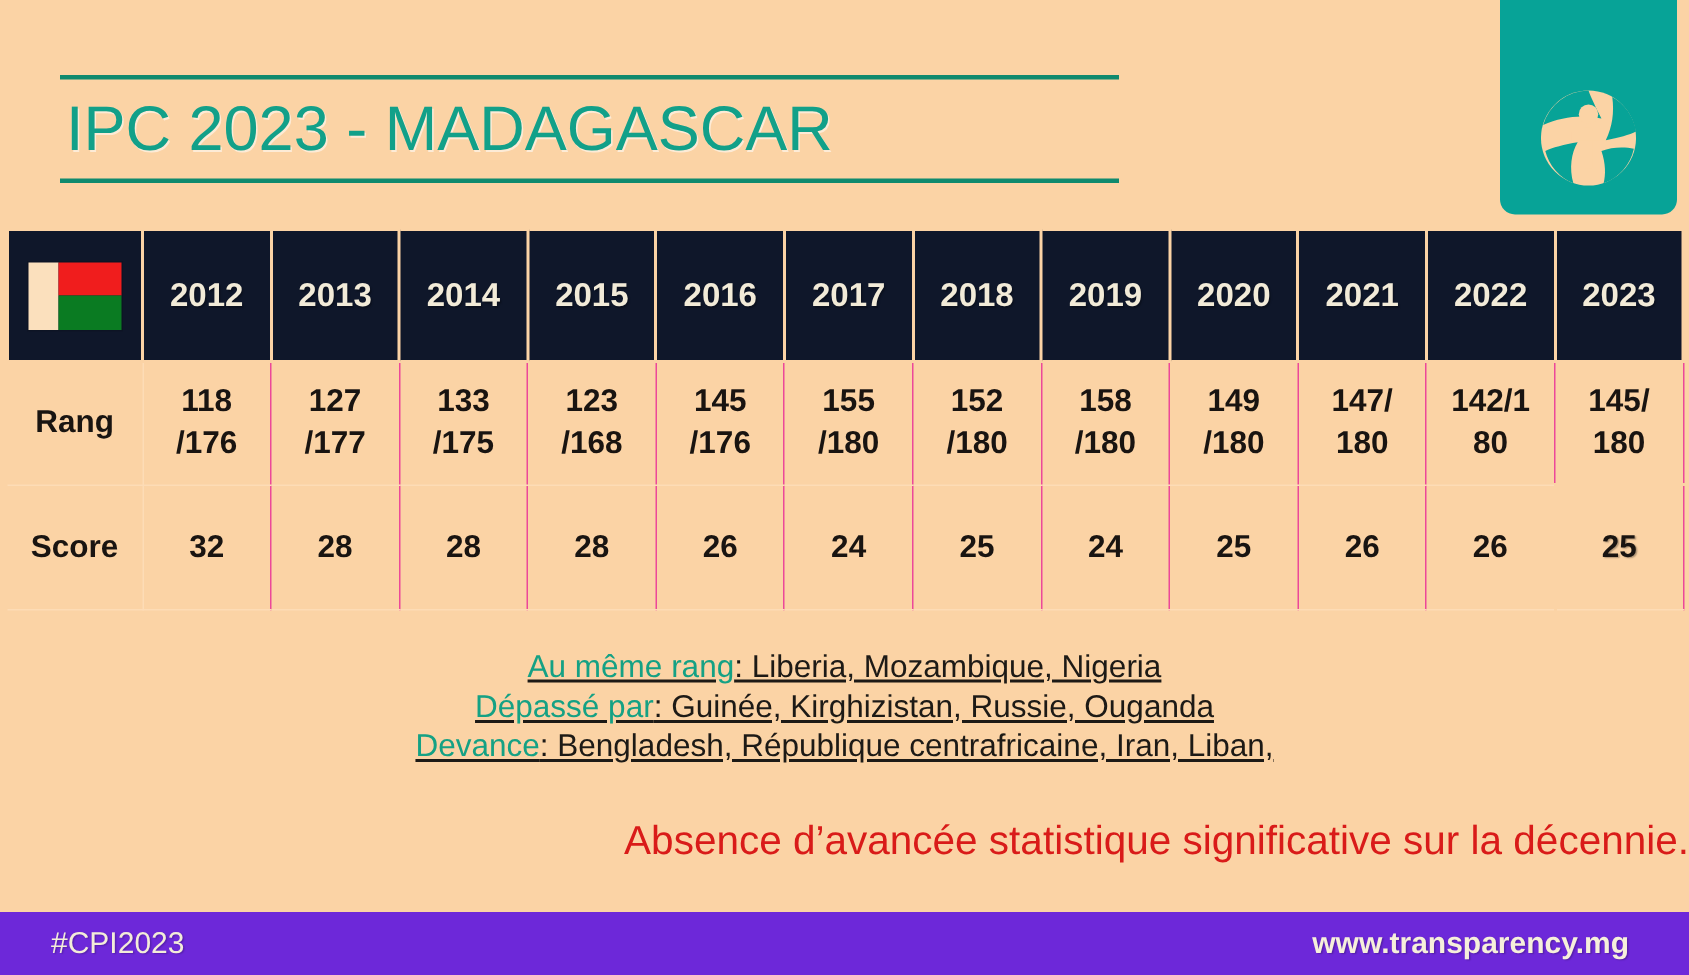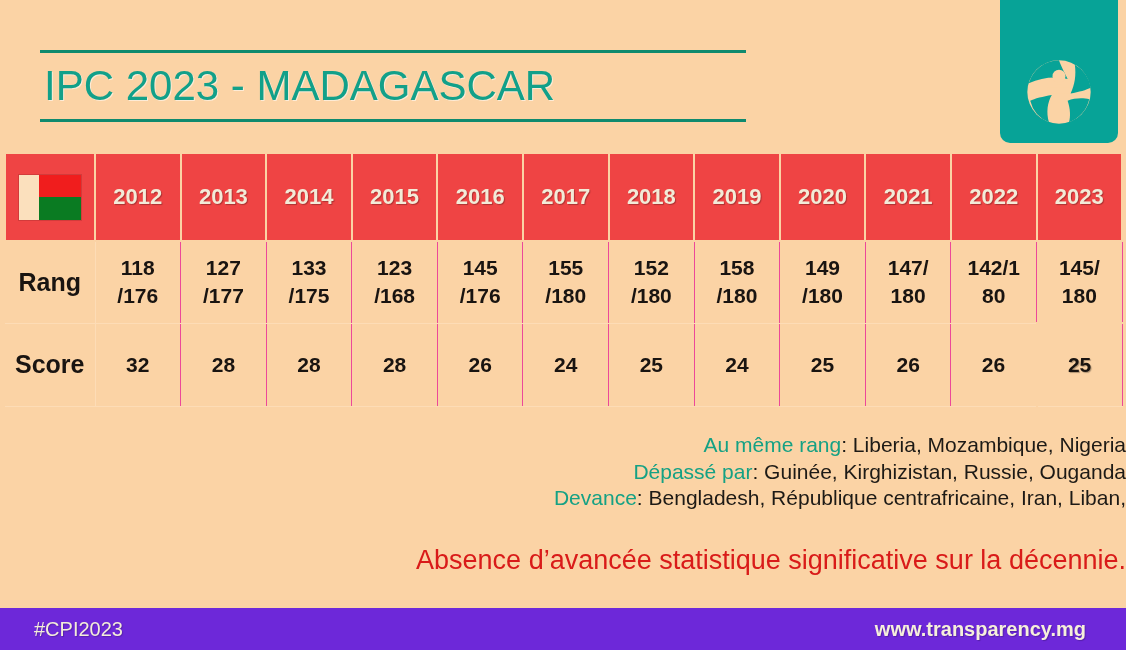--- a/index.html
+++ b/index.html
@@ -71,21 +71,21 @@
     left: 4px;
     top: 152px;
     width: 1118px;
     border-collapse: collapse;
     table-layout: fixed;
   }
   #cpi-table col.c-label { width: 90px; }
   #cpi-table col.c-year  { width: 85.6px; }
 
   #cpi-table thead th {
-    background: #ef4444;
+    background: #0f172a;
     color: #f2ebd8;
     font-size: 22px;
     font-weight: bold;
     height: 86px;
     border: 2px solid #fbd3a5;
     text-shadow: 1px 1px 1px rgba(0,0,0,0.28);
     padding: 0;
     vertical-align: middle;
   }
   #cpi-table thead th.flag-cell {
@@ -108,21 +108,21 @@
     color: #191411;
     text-align: center;
     font-size: 21px;
     font-weight: bold;
     border-right: 1px solid #ec4899;
     border-bottom: 1px solid #fddcb6;
     padding: 0;
     vertical-align: middle;
   }
   #cpi-table tbody td.row-label {
-    font-size: 25px;
+    font-size: 21px;
     font-weight: bold;
     border-right: 1px solid #fddcb6;
   }
   tr.row-rang td { height: 80px; }
   tr.row-score td { height: 82px; }
   .rank-line { display: block; line-height: 28px; }
   td.rank-cell { line-height: 28px; }
   td.score-cell { font-size: 23px; }
   td.score-cell.highlight {
     background: #ee1112;
@@ -131,24 +131,25 @@
     text-shadow: 1px 1px 1px rgba(0,0,0,0.3);
   }
   td.label-score { vertical-align: middle; padding-bottom: 20px; }
 
   
   #notes {
     position: absolute;
     left: 0;
     top: 432px;
     width: 1126px;
-    text-align: right;
+    text-align: center;
     font-size: 21px;
     line-height: 26.5px;
     color: #1d1a16;
+    text-decoration: underline;
   }
   #notes .lbl { color: #15a184; }
   #statement {
     position: absolute;
     left: 0;
     top: 545px;
     width: 1126px;
     text-align: right;
     font-size: 27px;
     color: #d91b19;

